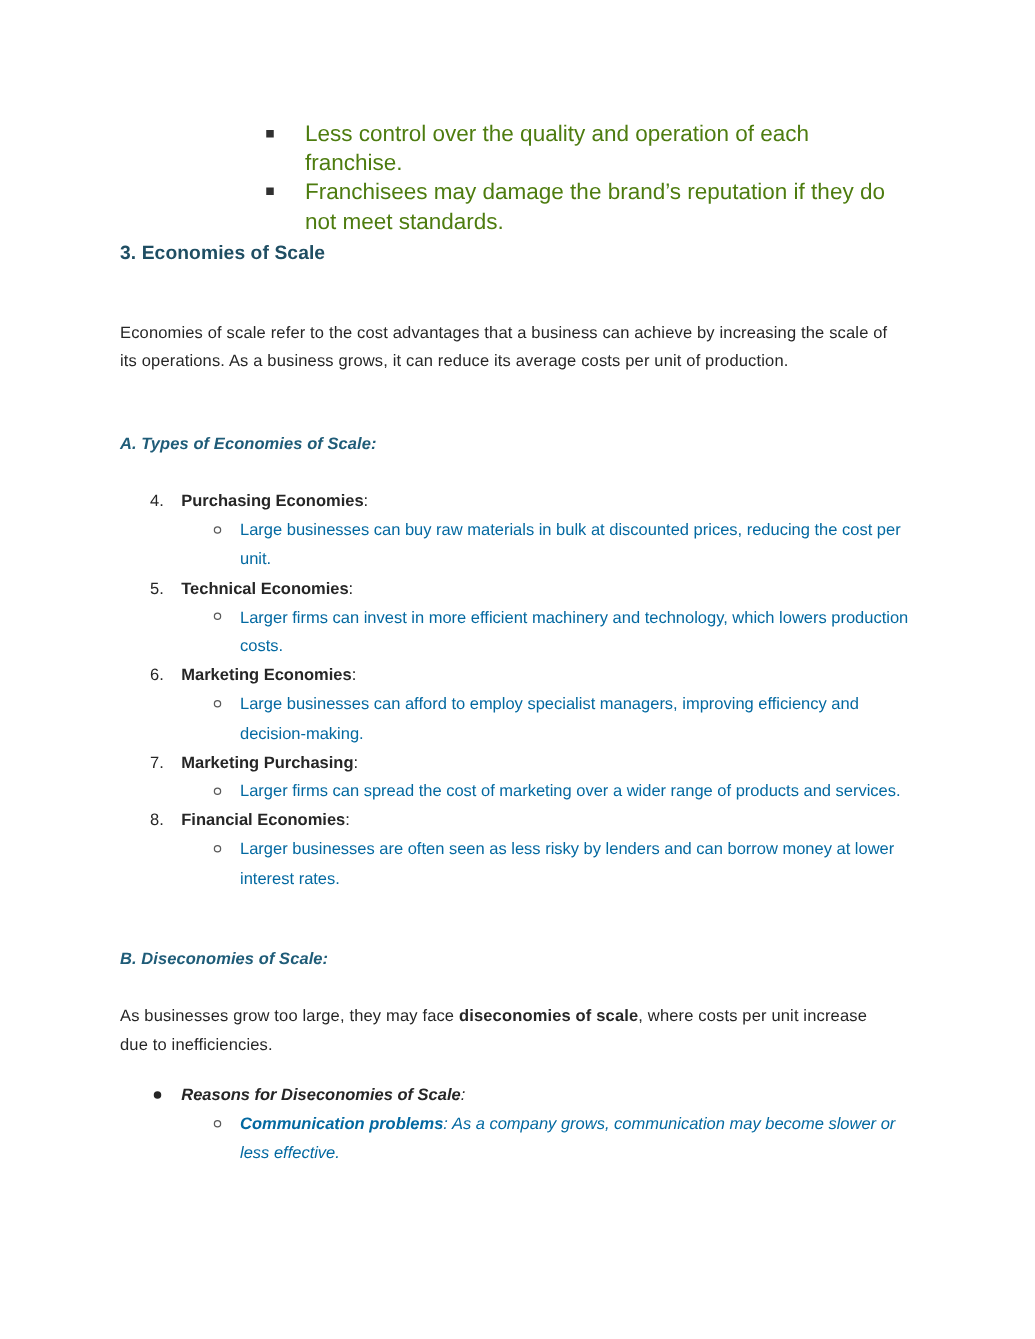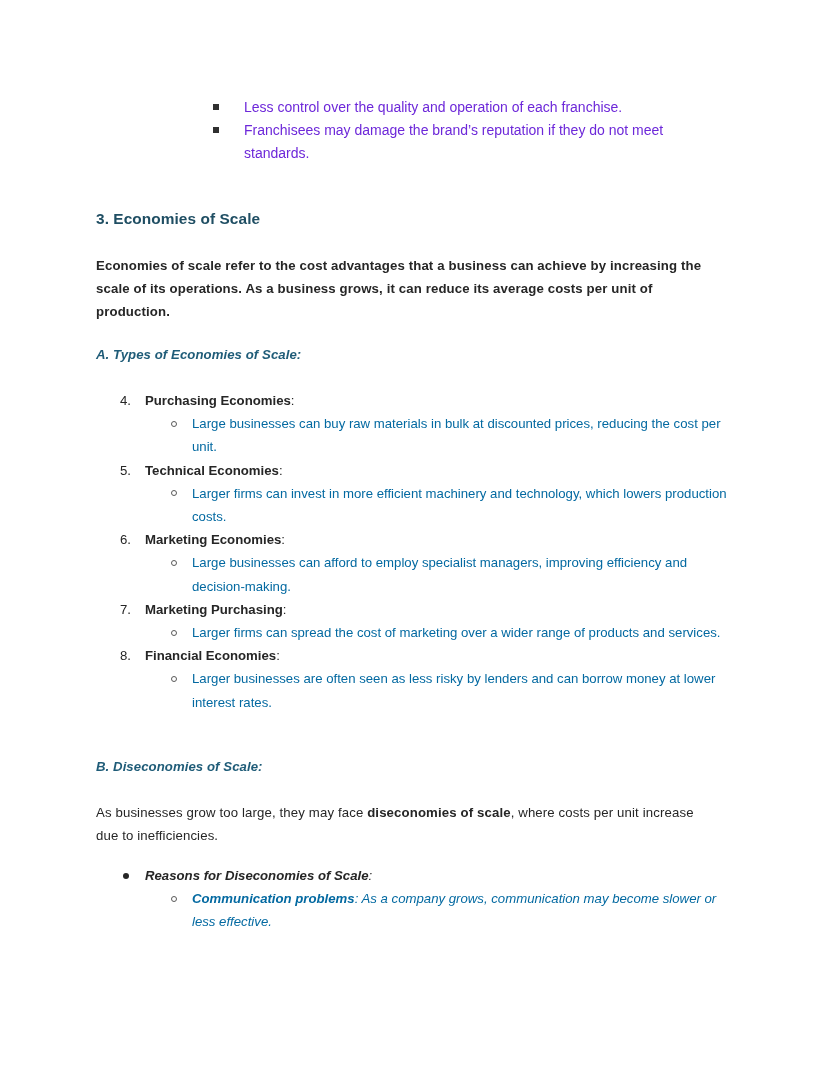--- a/index.html
+++ b/index.html
@@ -58,23 +58,23 @@
 
   
   .sq-list {
     list-style: none;
     margin: 0;
     padding: 0;
   }
   .sq-list > li {
     position: relative;
     padding-left: 31px;
-    font-size: 14px;
-    line-height: 23.2px;
-    color: #6d28d9;
+    font-size: 18px;
+    line-height: 23.2px;
+    color: #4d7c0f;
   }
   .sq-list > li .sq-marker {
     position: absolute;
     left: 0;
     top: 8px;
     width: 6px;
     height: 6px;
     background: #303030;
   }
 
@@ -148,22 +148,22 @@
     width: 6px;
     height: 6px;
     border-radius: 50%;
     border: 1px solid #5a5a5a;
     background: transparent;
     box-sizing: border-box;
   }
 
   
   #top-list        { position: absolute; left: 213px; top: 96px;  width: 500px; }
-  #heading-3       { position: absolute; left: 96px;  top: 208px; width: 620px; }
-  #intro-para      { position: absolute; left: 96px;  top: 254px; width: 620px; font-weight: bold; }
+  #heading-3       { position: absolute; left: 96px;  top: 192px; width: 620px; }
+  #intro-para      { position: absolute; left: 96px;  top: 254px; width: 620px; }
   #sub-a           { position: absolute; left: 96px;  top: 345px; width: 620px; }
   #types-list      { position: absolute; left: 120px; top: 389px; width: 614px; }
   #sub-b           { position: absolute; left: 96px;  top: 757px; width: 620px; }
   #dis-para        { position: absolute; left: 96px;  top: 801px; width: 600px; }
   #reasons-list    { position: absolute; left: 120px; top: 864px; width: 614px; }
 
   .nest-gap { display: block; }
 </style>
 </head>
 <body>

